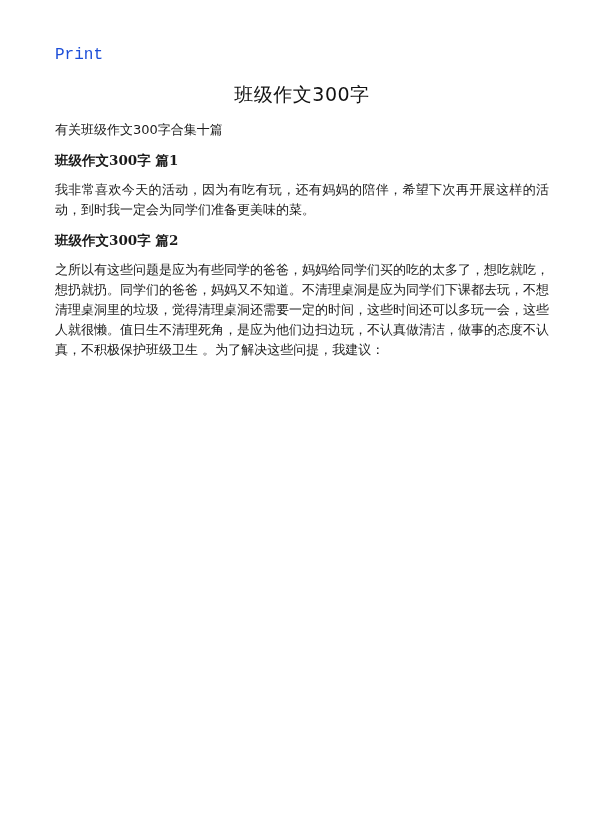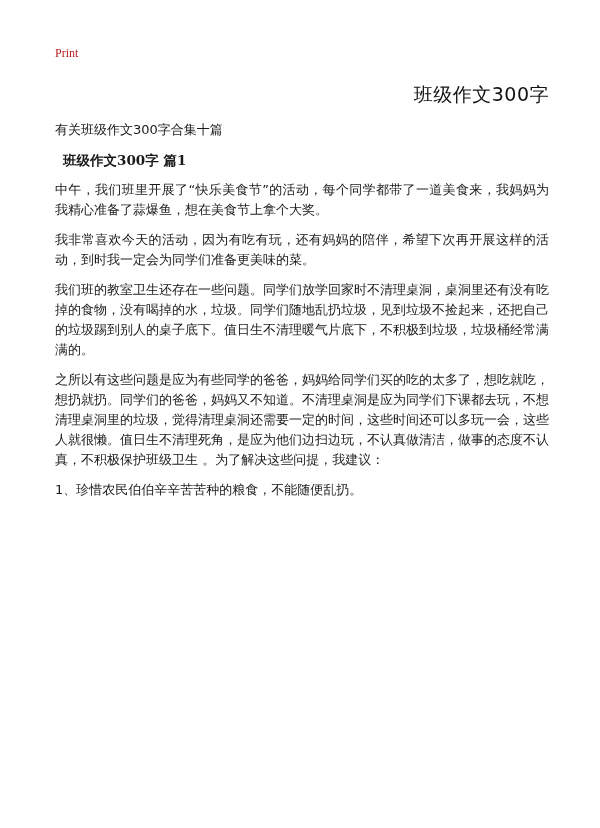--- a/index.html
+++ b/index.html
@@ -1,43 +1,41 @@
 <!DOCTYPE html>
 <html><head>
 <meta charset="utf-8">
 <style>
   html, body { margin: 0; padding: 0; background: #ffffff; }
   body { width: 600px; height: 828px; overflow: hidden; position: relative;
          font-family: "DejaVu Sans", "Liberation Sans", sans-serif; color: #1a1a1a; }
   .page { position: absolute; left: 55px; top: 0; width: 494px; }
-  .print { position: absolute; top: 46px; left: 0; font-family: Liberation Serif, serif;
-           font-size: 12px; color: #b91c1c; }
-  .title { position: absolute; top: 82px; left: 0; width: 494px; text-align: right;
+  .print { position: absolute; top: 46px; left: 0; font-family: Liberation Mono, monospace;
+           font-size: 16px; color: #1d4ed8; }
+  .title { position: absolute; top: 82px; left: 0; width: 494px; text-align: center;
            font-size: 19px; color: #111; letter-spacing: 0.5px; }
   .content { position: absolute; top: 120px; left: 0; width: 494px; }
   .subtitle { font-size: 13px; line-height: 20px; margin: 0 0 10px 0; }
   p { font-size: 13px; line-height: 20px; margin: 0 0 10px 0; text-align: justify; word-break: break-all; }
   h2 { font-family: "DejaVu Serif", "Liberation Serif", serif; font-size: 13.5px; font-weight: bold;
-       line-height: 20px; margin: 4px 0 10px 8px; }
+       line-height: 20px; margin: 4px 0 10px 0; }
 </style>
 </head>
 <body>
 
 <div class="page">
   <div class="print">Print</div>
   <div class="title">班级作文300字</div>
 
   <div class="content">
     <div class="subtitle">有关班级作文300字合集十篇</div>
 
     <section>
       <h2>班级作文300字 篇1</h2>
-      <p>中午，我们班里开展了“快乐美食节”的活动，每个同学都带了一道美食来，我妈妈为我精心准备了蒜爆鱼，想在美食节上拿个大奖。</p>
       <p>我非常喜欢今天的活动，因为有吃有玩，还有妈妈的陪伴，希望下次再开展这样的活动，到时我一定会为同学们准备更美味的菜。</p>
     </section>
 
     <section>
-      <p>我们班的教室卫生还存在一些问题。同学们放学回家时不清理桌洞，桌洞里还有没有吃掉的食物，没有喝掉的水，垃圾。同学们随地乱扔垃圾，见到垃圾不捡起来，还把自己的垃圾踢到别人的桌子底下。值日生不清理暖气片底下，不积极到垃圾，垃圾桶经常满满的。</p>
+      <h2>班级作文300字 篇2</h2>
       <p>之所以有这些问题是应为有些同学的爸爸，妈妈给同学们买的吃的太多了，想吃就吃，想扔就扔。同学们的爸爸，妈妈又不知道。不清理桌洞是应为同学们下课都去玩，不想清理桌洞里的垃圾，觉得清理桌洞还需要一定的时间，这些时间还可以多玩一会，这些人就很懒。值日生不清理死角，是应为他们边扫边玩，不认真做清洁，做事的态度不认真，不积极保护班级卫生 。为了解决这些问提，我建议：</p>
-      <p>1、珍惜农民伯伯辛辛苦苦种的粮食，不能随便乱扔。</p>
     </section>
   </div>
 </div>
 
 </body></html>

